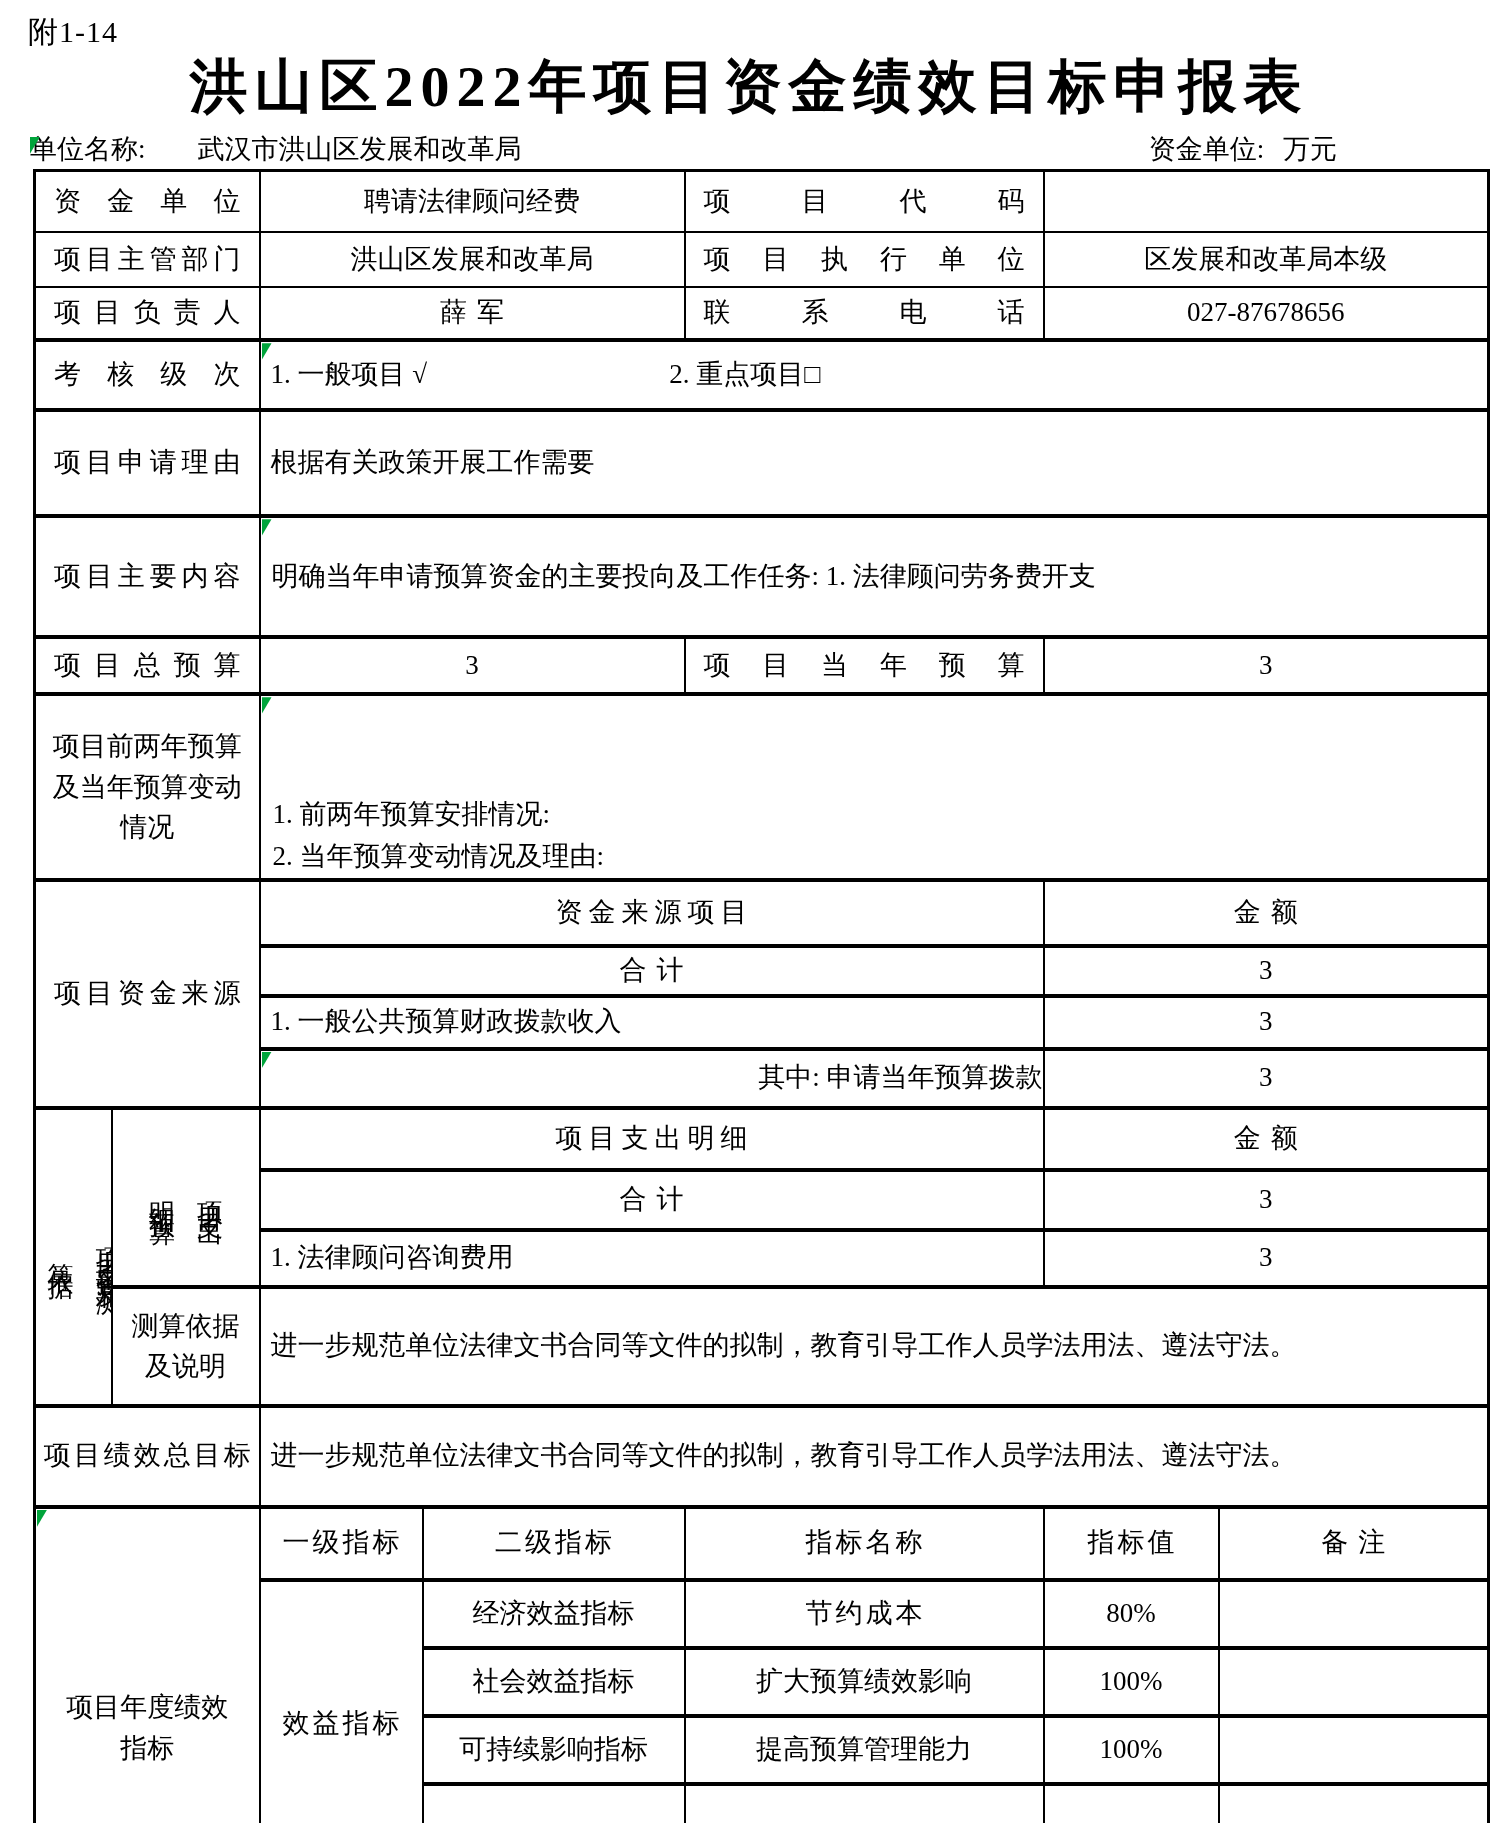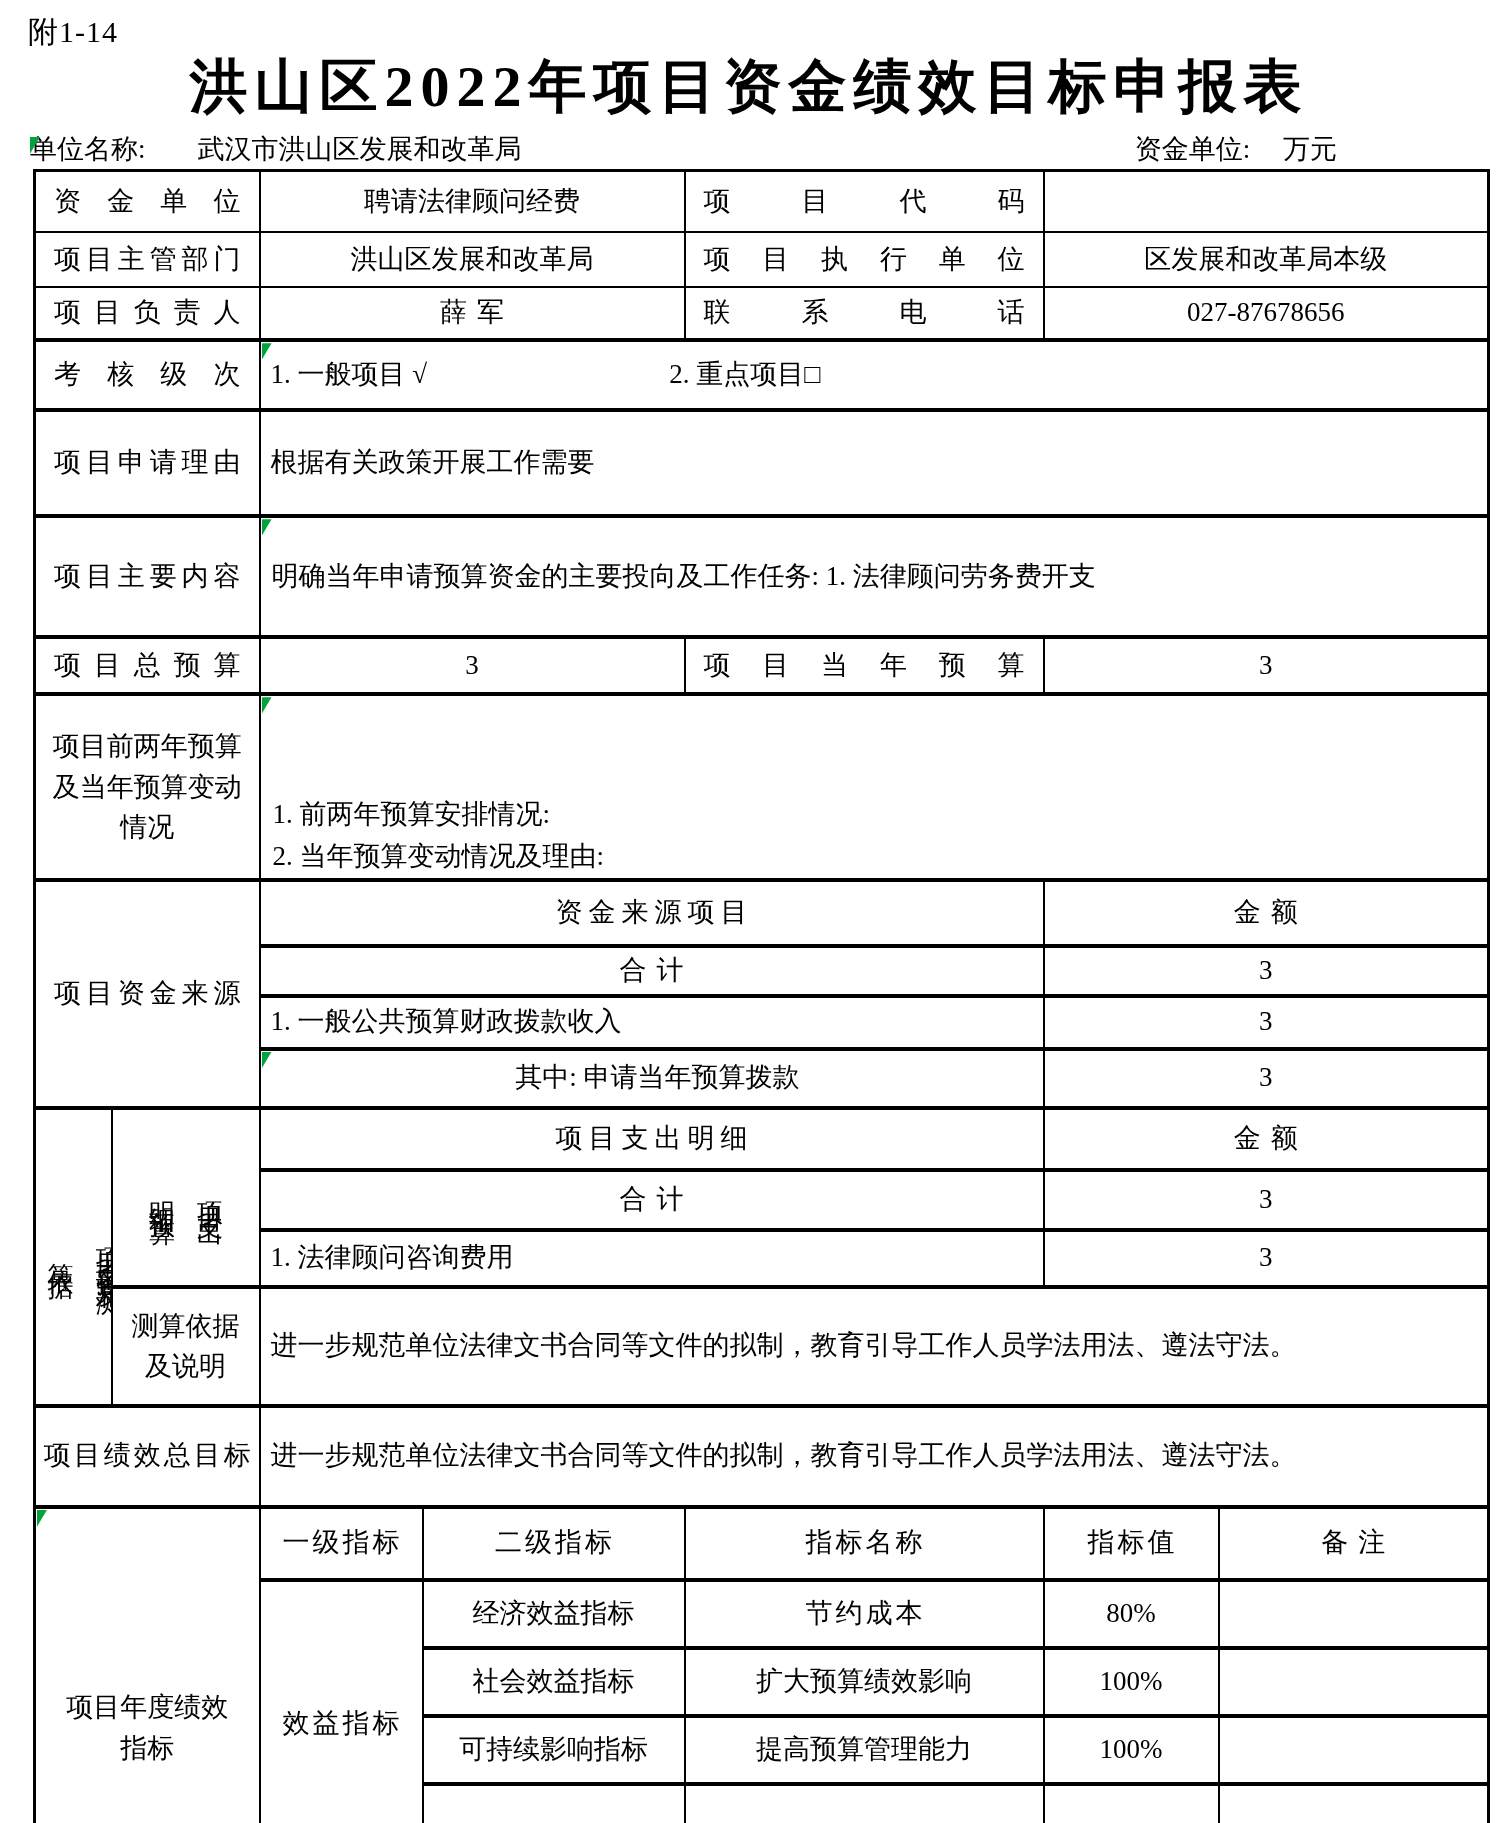--- a/index.html
+++ b/index.html
@@ -15,36 +15,36 @@
     text-align:center; font-size:58px; font-weight:bold;
     letter-spacing:7px; margin-top:2px; line-height:1.1;
   }
   .meta-row {
     position:relative; margin:10px 11px 2px 30px;
     display:flex; align-items:flex-end; font-size:27px; height:38px;
   }
   .meta-left { display:flex; align-items:baseline; }
   .meta-unit-value { margin-left:52px; }
   .meta-right { margin-left:auto; margin-right:150px; }
-  .meta-currency-value { margin-left:26px;text-align:right; }
+  .meta-currency-value { margin-left:12px;text-align:right; }
 
   table.form-table {
     border-collapse:collapse; table-layout:fixed;
     width:1454px; margin-left:33px;
     border:3px solid #000;
   }
   td {
     border:2px solid #000;
     font-size:27px; text-align:center; vertical-align:middle;
     position:relative; overflow:hidden; line-height:1.4;
   }
   tr.thick td { border-top-width:4px; }
   td.dist { text-align:justify; text-align-last:justify; padding:0 18px; }
   td.left { text-align:left; padding-left:10px; }
-  td.left-indent { text-align:center; padding-left:12px; }
+  td.left-indent { text-align:right; padding-left:12px; }
   td.top-left { text-align:left; vertical-align:top; padding:14px 8px 0 12px; }
   td.sp2 { letter-spacing:10px; text-indent:10px; }
   td.sp-head { letter-spacing:6px; text-indent:6px; }
   td.sp-small { letter-spacing:3px; text-indent:3px; }
   .prelines { white-space:pre-line; }
   .vtext {
     display:inline-block; writing-mode:vertical-rl; text-orientation:upright;
     white-space:pre-line; text-align:center;
     letter-spacing:6px; line-height:1.85; font-size:26px;
   }

